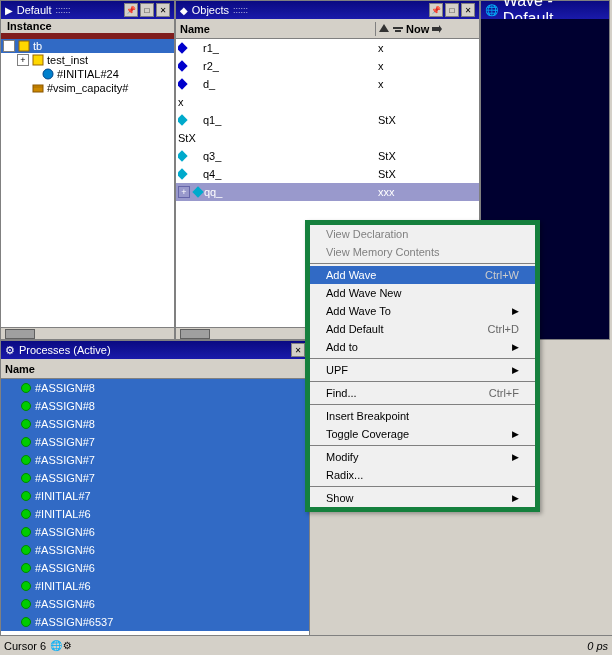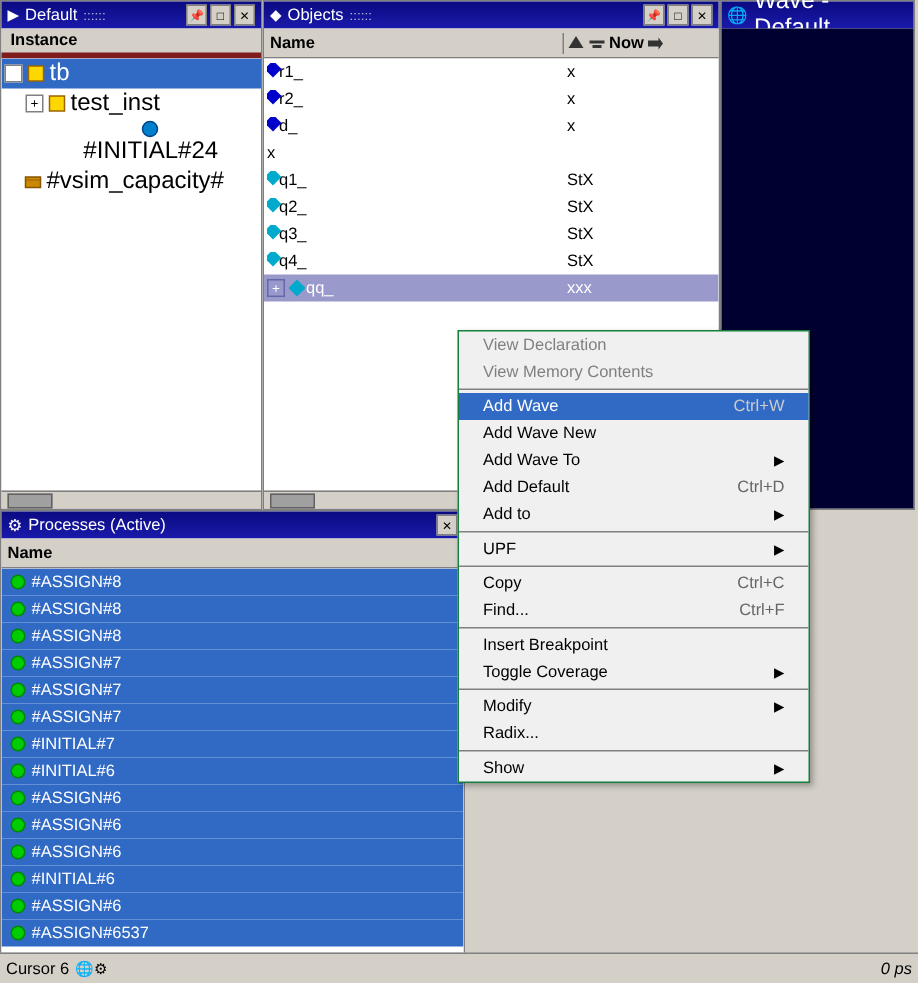--- a/index.html
+++ b/index.html
@@ -9,72 +9,72 @@
     .instance-panel { width: 175px; height: 340px; background: #ffffff; border: 1px solid #808080; display: flex; flex-direction: column; position: absolute; left: 0; top: 0; }
     .panel-titlebar { background: linear-gradient(to bottom, #0a0a82, #1a1aaa); color: white; padding: 2px 4px; display: flex; align-items: center; justify-content: space-between; height: 18px; }
     .panel-titlebar-title { color: white; font-size: 11px; display: flex; align-items: center; gap: 4px; }
     .titlebar-controls { display: flex; gap: 2px; }
     .titlebar-btn { width: 14px; height: 14px; background: #d4d0c8; border: 1px solid #808080; font-size: 8px; display: flex; align-items: center; justify-content: center; cursor: pointer; color: #000; }
     .panel-content { flex: 1; overflow: auto; background: white; }
     .tree-item { display: flex; align-items: center; padding: 1px 2px; cursor: pointer; white-space: nowrap; }
     .tree-item.selected { background: #316ac5; color: white; }
     .tree-expand { width: 12px; height: 12px; display: inline-flex; align-items: center; justify-content: center; font-size: 9px; border: 1px solid #808080; background: white; margin-right: 2px; cursor: pointer; flex-shrink: 0; }
     .tree-icon { width: 14px; height: 12px; margin-right: 2px; flex-shrink: 0; display: inline-flex; align-items: center; justify-content: center; }
-    .tree-label { font-size: 16px; }
+    .tree-label { font-size: 11px; }
     
     
     .objects-panel { width: 305px; height: 340px; background: #ffffff; border: 1px solid #808080; position: absolute; left: 175px; top: 0; display: flex; flex-direction: column; }
     .objects-content { flex: 1; overflow: auto; background: white; }
     .objects-header { background: #d4d0c8; display: flex; align-items: center; border-bottom: 1px solid #808080; height: 20px; }
     .col-header { padding: 1px 4px; border-right: 1px solid #808080; font-size: 11px; font-weight: bold; display: flex; align-items: center; }
     .col-name { width: 200px; }
     .obj-row { display: flex; align-items: center; padding: 1px 2px; cursor: pointer; height: 18px; }
     .obj-cell { overflow: hidden; white-space: nowrap; font-size: 11px; }
-    .obj-cell-name { width: 200px; display: flex; align-items: flex-start; gap: 0; }
+    .obj-cell-name { width: 200px; display: flex; align-items: center; gap: 17px; }
     .obj-cell-val { flex: 1; }
     .diamond { width: 10px; height: 10px; background: #0000ff; transform: rotate(45deg); flex-shrink: 0; }
     
     
     .wave-panel { width: 130px; height: 340px; background: #ffffff; border: 1px solid #808080; position: absolute; left: 480px; top: 0; display: flex; flex-direction: column; }
     .wave-content { flex: 1; background: #000020; }
     .wave-header-row { background: #d4d0c8; display: flex; align-items: center; border-bottom: 1px solid #808080; height: 20px; padding: 0 4px; font-size: 11px; font-weight: bold; justify-content: flex-end; }
     
     
     .processes-panel { width: 310px; height: 310px; background: #ffffff; border: 1px solid #808080; position: absolute; left: 0; top: 340px; display: flex; flex-direction: column; }
     .processes-titlebar { background: linear-gradient(to bottom, #0a0a82, #1a1aaa); color: white; padding: 2px 4px; display: flex; align-items: center; justify-content: space-between; height: 18px; }
     .processes-content { flex: 1; overflow: hidden; background: white; }
     .proc-header { background: #d4d0c8; display: flex; align-items: center; border-bottom: 1px solid #808080; height: 20px; }
     .proc-col-name { width: 100%; padding: 1px 4px; font-size: 11px; font-weight: bold; }
-    .proc-row { display: flex; align-items: center; padding: 1px 6px; height: 18px; background: #316ac5; color: white; cursor: pointer; }
+    .proc-row { display: flex; align-items: center; padding: 1px 20px; height: 18px; background: #316ac5; color: white; cursor: pointer; }
     .proc-circle { width: 10px; height: 10px; border-radius: 50%; background: #00cc00; margin-right: 4px; flex-shrink: 0; border: 1px solid #008800; }
     .proc-label { font-size: 11px; white-space: nowrap; overflow: hidden; }
     
     
-    .context-menu { position: absolute; left: 305px; top: 220px; width: 235px; background: #f0f0f0; border: 1px solid #15803d; box-shadow: 2px 2px 4px rgba(0,0,0,0.3); z-index: 1000; }
+    .context-menu { position: absolute; left: 305px; top: 220px; width: 235px; background: #f0f0f0; border: 5px solid #15803d; box-shadow: 2px 2px 4px rgba(0,0,0,0.3); z-index: 1000; }
     .menu-item { padding: 3px 16px; font-size: 11px; cursor: pointer; display: flex; align-items: center; justify-content: space-between; color: #000; }
     .menu-item.highlighted { background: #316ac5; color: white; }
     .menu-item.disabled { color: #808080; cursor: default; }
     .menu-separator { height: 1px; background: #808080; margin: 2px 0; }
     .menu-shortcut { color: #666; font-size: 11px; }
     .menu-item.highlighted .menu-shortcut { color: #ccc; }
     .menu-arrow { font-size: 9px; }
     
     
     .statusbar { position: absolute; bottom: 0; left: 0; right: 0; height: 20px; background: #d4d0c8; border-top: 1px solid #808080; display: flex; align-items: center; padding: 0 4px; font-size: 11px; gap: 4px; }
     
     
     .diamond-blue { width: 8px; height: 8px; background: #0000cc; transform: rotate(45deg); flex-shrink: 0; }
     .diamond-teal-sm { width: 8px; height: 8px; background: #00aacc; transform: rotate(45deg); flex-shrink: 0; }
     
     
     .scrollbar-h { height: 12px; background: #d4d0c8; border-top: 1px solid #808080; display: flex; align-items: center; }
     .scrollbar-thumb { height: 10px; background: #a0a0a0; border: 1px solid #606060; width: 30px; margin-left: 4px; }
     
     
-    .instance-header-row { display: flex; align-items: center; background: #d4d0c8; border-bottom: 4px solid #7f1d1d; height: 20px; padding: 0 2px; }
+    .instance-header-row { display: flex; align-items: center; background: #d4d0c8; border-bottom: 6px solid #7f1d1d; height: 20px; padding: 0 2px; }
     .instance-col { font-size: 11px; font-weight: bold; padding: 0 4px; }
     
     
     .wave-msgs { padding: 2px 4px; font-size: 11px; font-weight: bold; text-align: right; color: #000; }
   </style>
 </head>
 <body>
 
 <div class="instance-panel">
   <div class="panel-titlebar">
@@ -107,31 +107,31 @@
     <div class="tree-item" style="padding-left:16px;">
       <div class="tree-expand">+</div>
       <div class="tree-icon">
         <svg width="12" height="12">
             <rect x="1" y="1" width="10" height="10" fill="#ffd700" stroke="#996600" stroke-width="1"></rect>
           </svg>
       </div>
       <span class="tree-label">test_inst</span>
     </div>
 
-    <div class="tree-item" style="padding-left:28px;flex-direction:column;">
+    <div class="tree-item" style="padding-left:28px;">
       <div style="width:12px;"></div>
       <div class="tree-icon">
         <svg width="12" height="12">
             <circle cx="6" cy="6" r="5" fill="#0080cc" stroke="#004488" stroke-width="1"></circle>
           </svg>
       </div>
       <span class="tree-label">#INITIAL#24</span>
     </div>
 
-    <div class="tree-item" style="padding-left:2px;">
+    <div class="tree-item" style="padding-left:18px;">
       <div style="width:12px;"></div>
       <div class="tree-icon">
         <svg width="12" height="12">
             <rect x="1" y="3" width="10" height="7" fill="#cc8800" stroke="#885500" stroke-width="1"></rect>
             <line x1="1" y1="5" x2="11" y2="5" stroke="#885500" stroke-width="0.5"></line>
           </svg>
       </div>
       <span class="tree-label">#vsim_capacity#</span>
     </div>
   </div>
@@ -197,24 +197,20 @@
       <div class="obj-cell obj-cell-val">x</div>
     </div>
     <div class="obj-row">
       <div class="obj-cell obj-cell-name">
           <div class="diamond diamond-teal-sm"></div>
           <span>q1_</span>
         </div>
       <div class="obj-cell obj-cell-val">StX</div>
     </div>
     <div class="obj-row">
-      <div class="obj-cell obj-cell-name">
-          <div class="diamond diamond-teal-sm"></div>
-          <span>q2_</span>
-        </div>
       <div class="obj-cell obj-cell-val">StX</div>
     </div>
     <div class="obj-row">
       <div class="obj-cell obj-cell-name">
           <div class="diamond diamond-teal-sm"></div>
           <span>q3_</span>
         </div>
       <div class="obj-cell obj-cell-val">StX</div>
     </div>
     <div class="obj-row">
@@ -348,24 +344,20 @@
     <span>Add to</span>
     <span class="menu-arrow">▶</span>
   </div>
   <div class="menu-separator"></div>
   <div class="menu-item">
     <span>UPF</span>
     <span class="menu-arrow">▶</span>
   </div>
   <div class="menu-separator"></div>
   <div class="menu-item">
-    <span>Copy</span>
-    <span class="menu-shortcut">Ctrl+C</span>
-  </div>
-  <div class="menu-item">
     <span>Find...</span>
     <span class="menu-shortcut">Ctrl+F</span>
   </div>
   <div class="menu-separator"></div>
   <div class="menu-item">
     <span>Insert Breakpoint</span>
   </div>
   <div class="menu-item">
     <span>Toggle Coverage</span>
     <span class="menu-arrow">▶</span>

